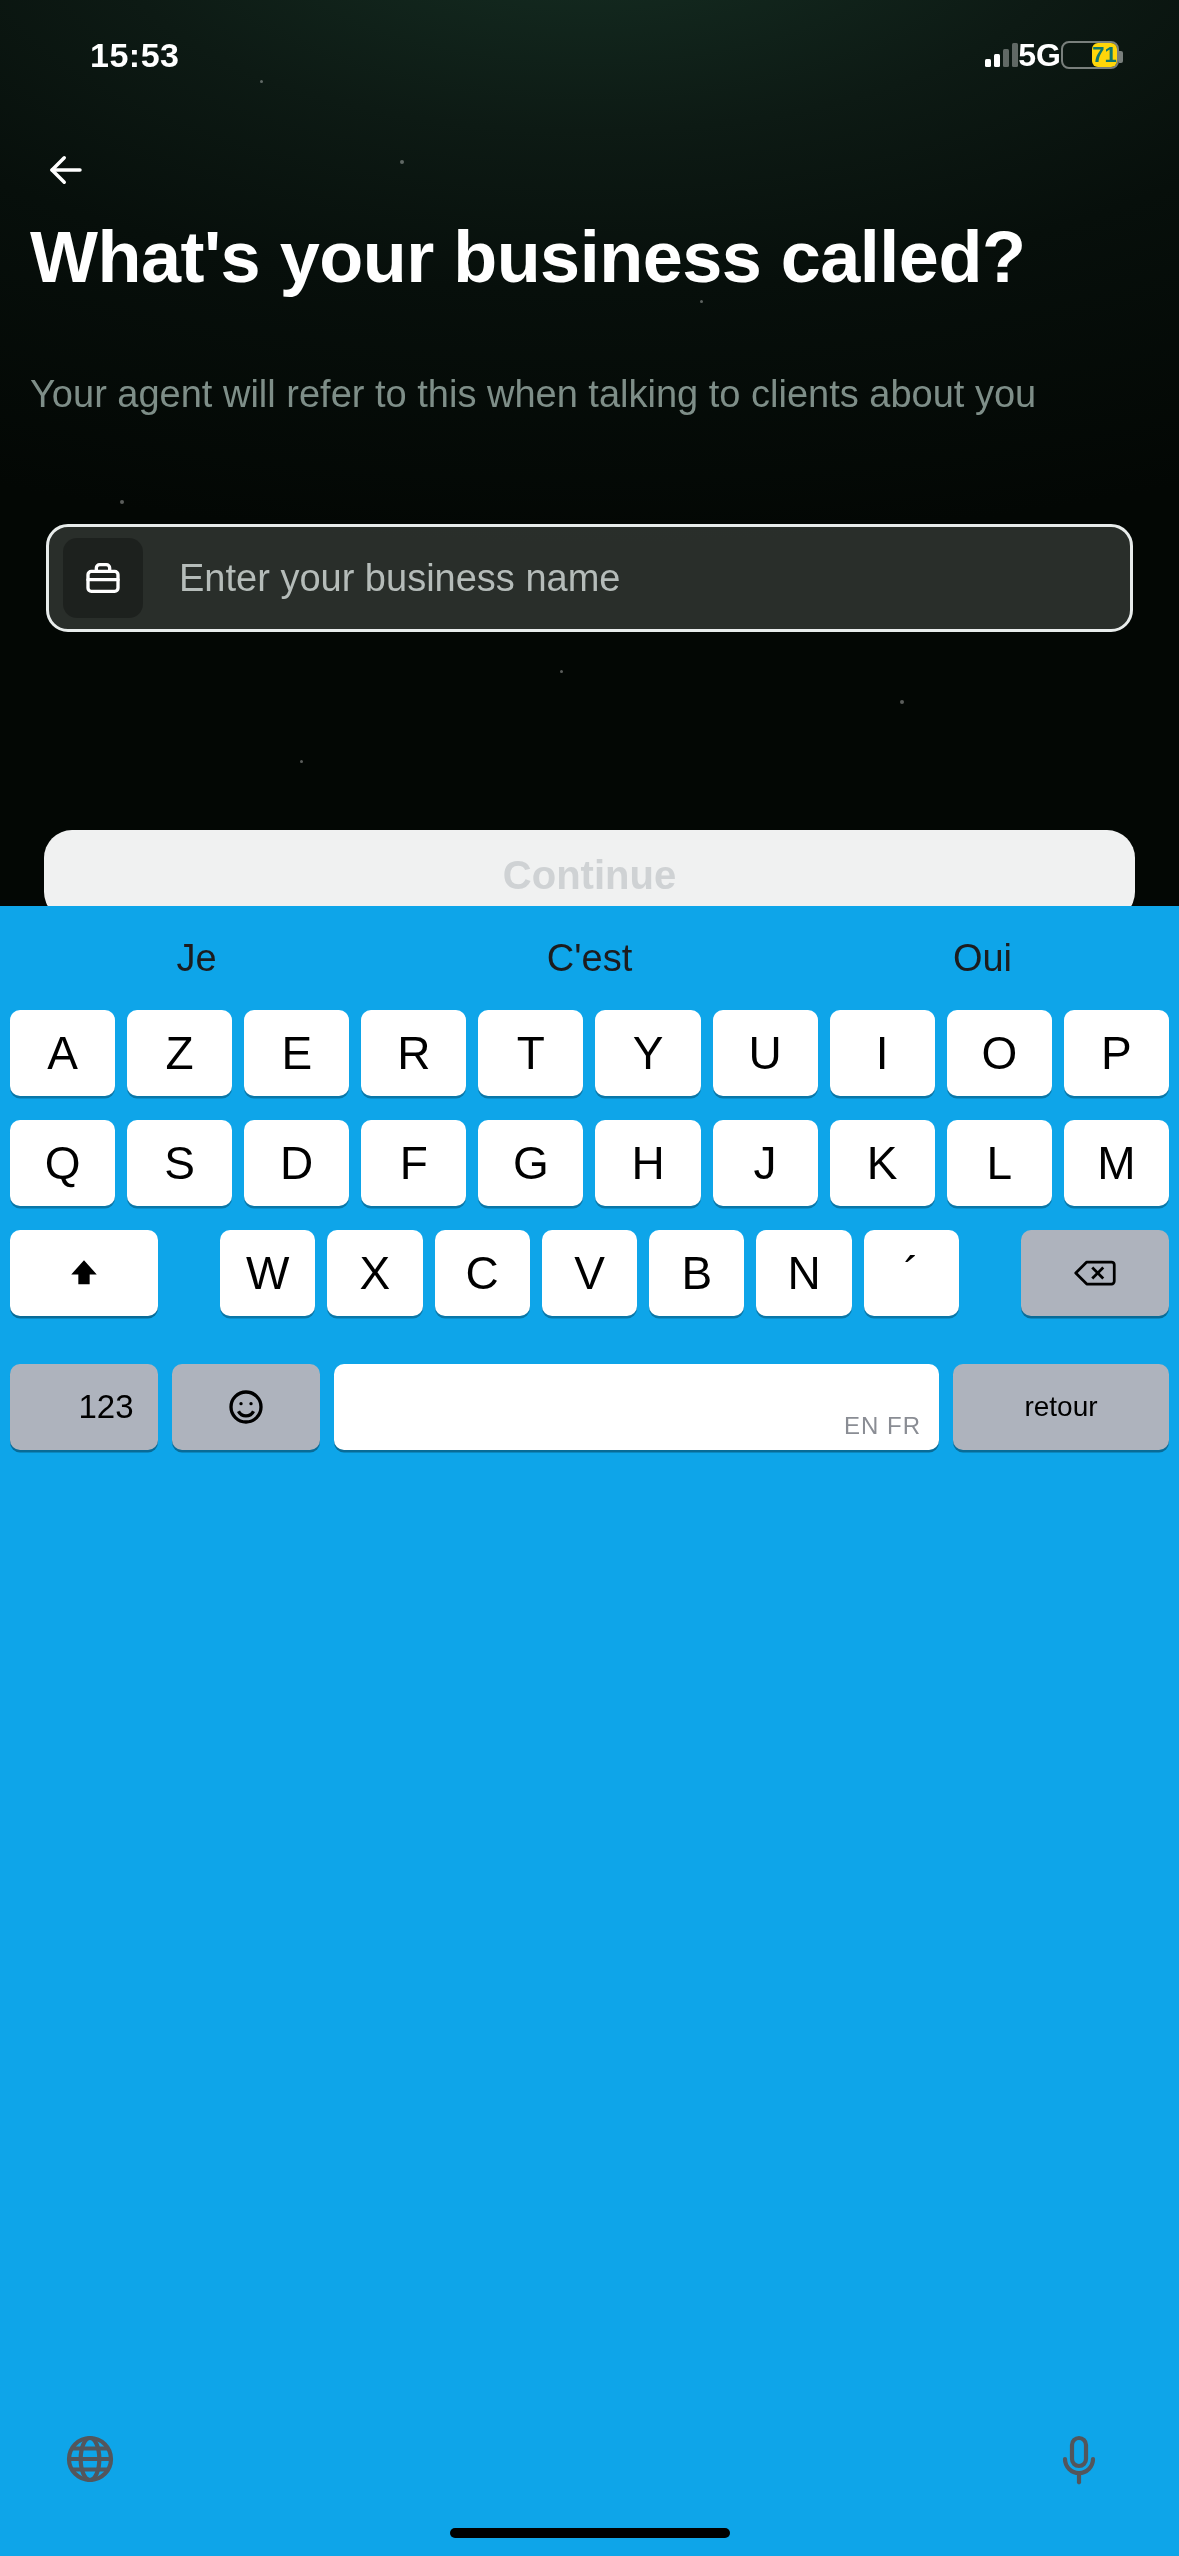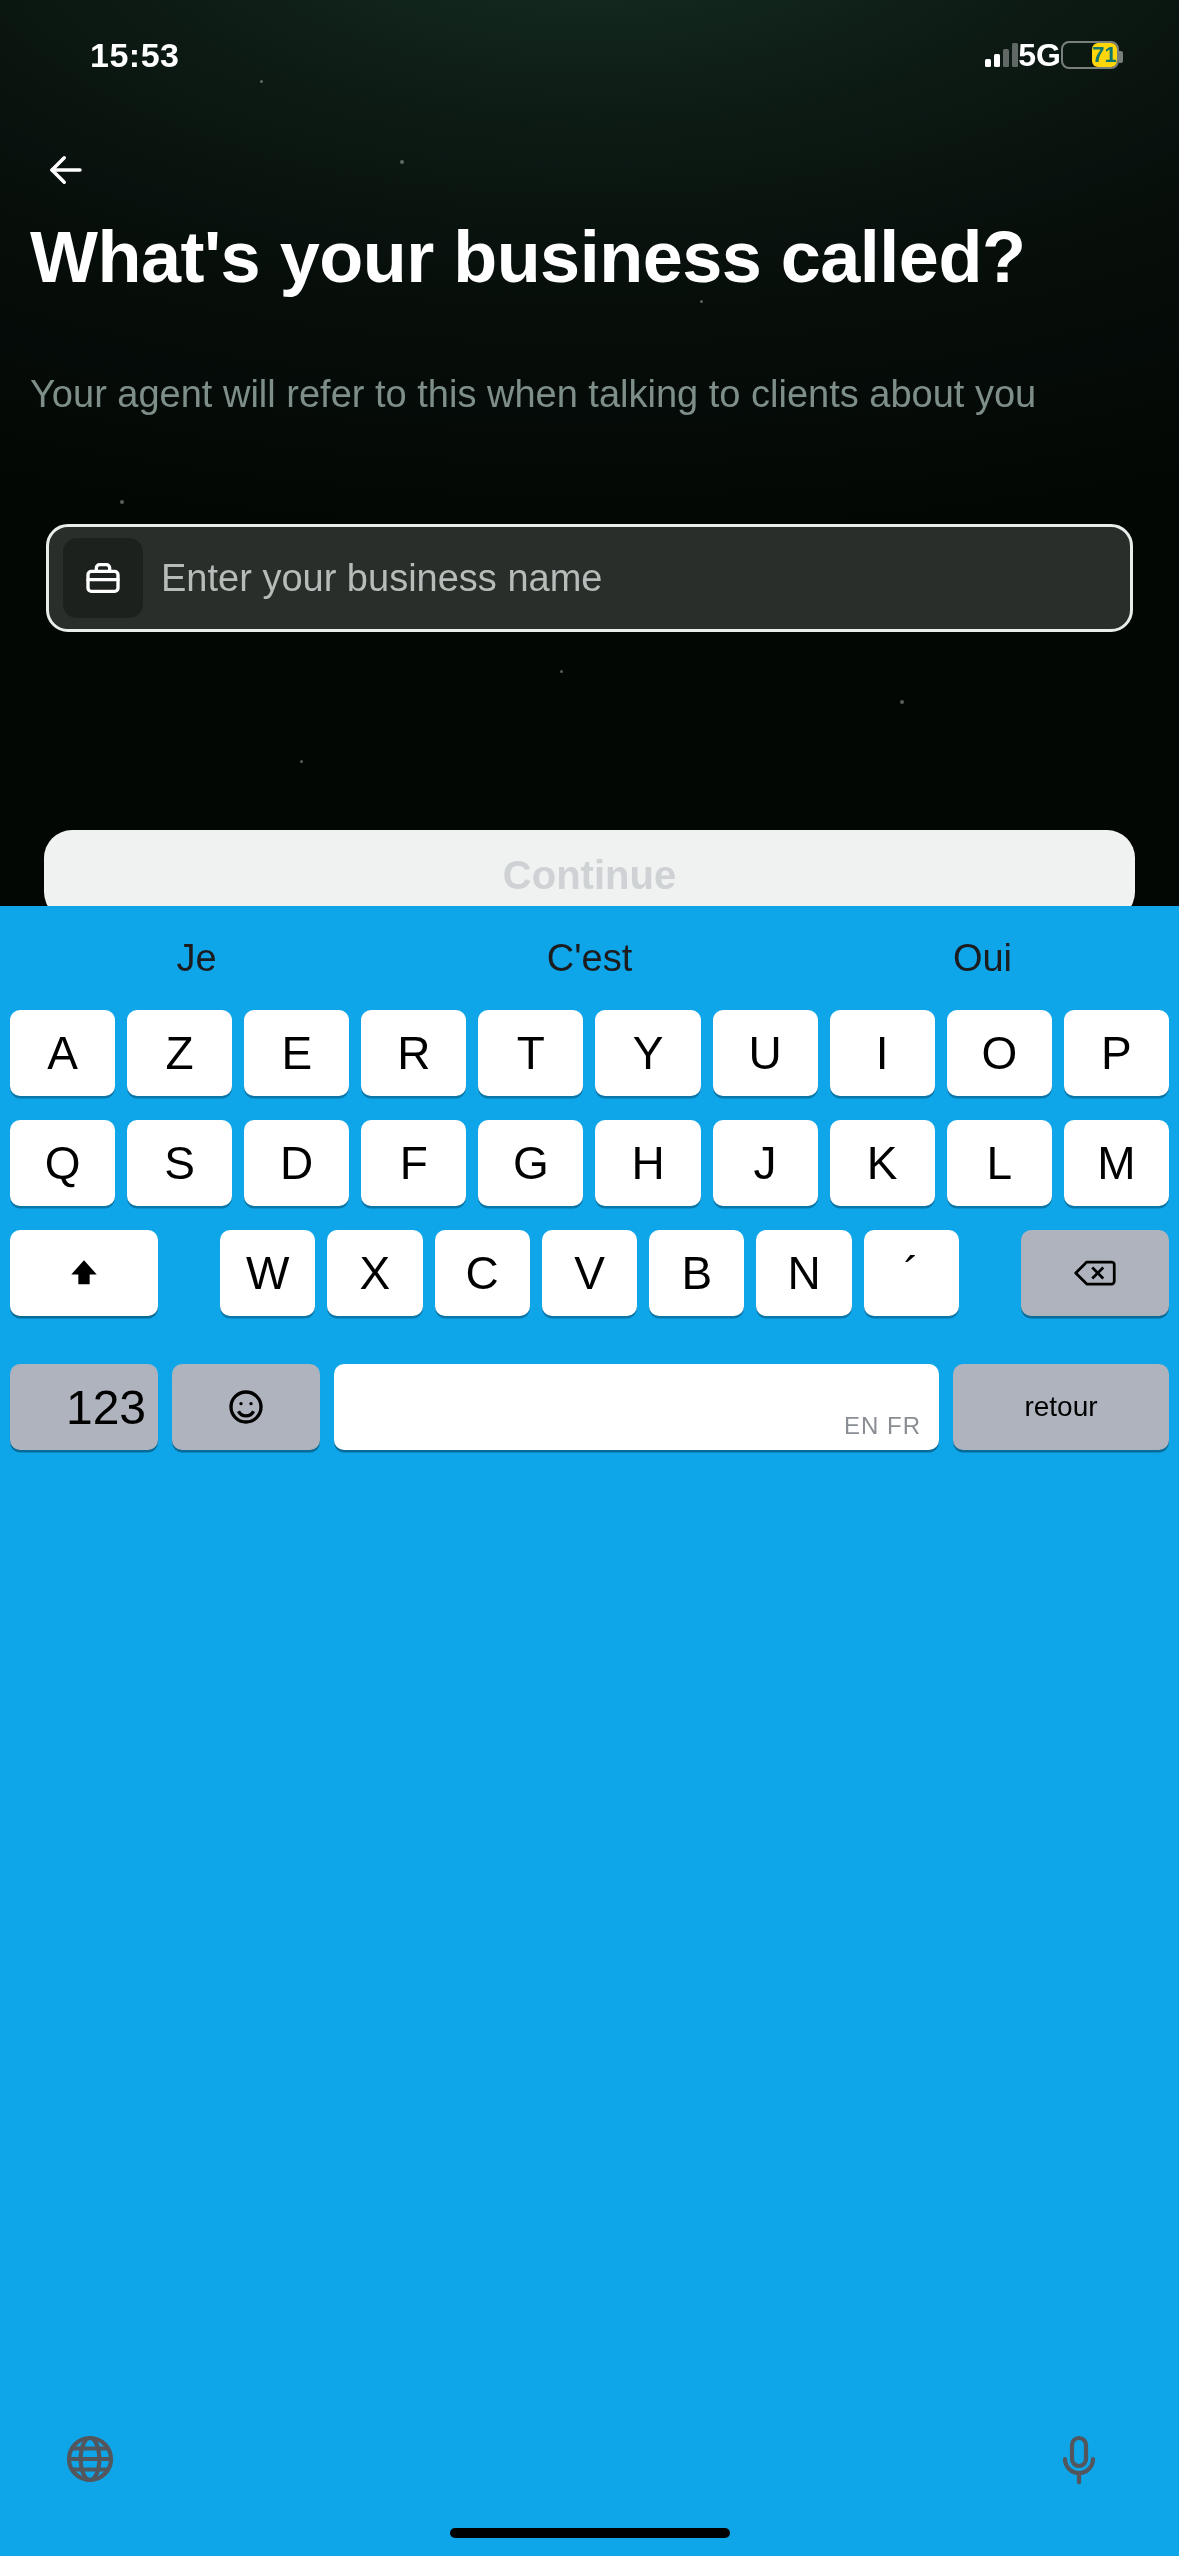--- a/index.html
+++ b/index.html
@@ -102,21 +102,21 @@
 
   .field-wrap {
     position: absolute;
     top: 524px;
     left: 46px; right: 46px;
     height: 108px;
     border: 3px solid #e8eceb;
     border-radius: 22px;
     padding: 12px 25px 12px 14px;
     background: rgba(120,130,125,.32);
-    display:flex; align-items:center; gap: 18px;
+    display:flex; align-items:center; gap: 36px;
   }
   .field-icon {
     width: 80px; height: 80px;
     border-radius: 14px;
     background: rgba(0,0,0,.28);
     display:flex; align-items:center; justify-content:center;
   }
   .field-icon svg { width: 40px; height: 40px; stroke:#fff; }
   .field-input {
     flex:1;
@@ -186,21 +186,21 @@
   .key-util {
     background:#aeb3bd;
   }
   .key-shift, .key-back {
     width: 148px;
     flex: none;
   }
   .row3-gap { width: 38px; flex:none; }
 
   .krow.bottom { margin-top: 24px; gap: 14px; }
-  .key-123 { width: 148px; flex:none; background:#aeb3bd; font-size: 48px; padding-left: 44px; }
+  .key-123 { width: 148px; flex:none; background:#aeb3bd; font-size: 33px; padding-left: 44px; }
   .key-emoji { width: 148px; flex:none; background:#aeb3bd; }
   .key-space { flex:1; background:#fff; position:relative;text-align:right; }
   .space-lang {
     position:absolute; right: 18px; bottom: 10px;
     font-size: 24px; color:#8a8d94; letter-spacing:1px;
   }
   .key-return { width: 216px; flex:none; background:#aeb3bd; font-size: 28px; }
 
   .kb-footer {
     margin-top: auto;

